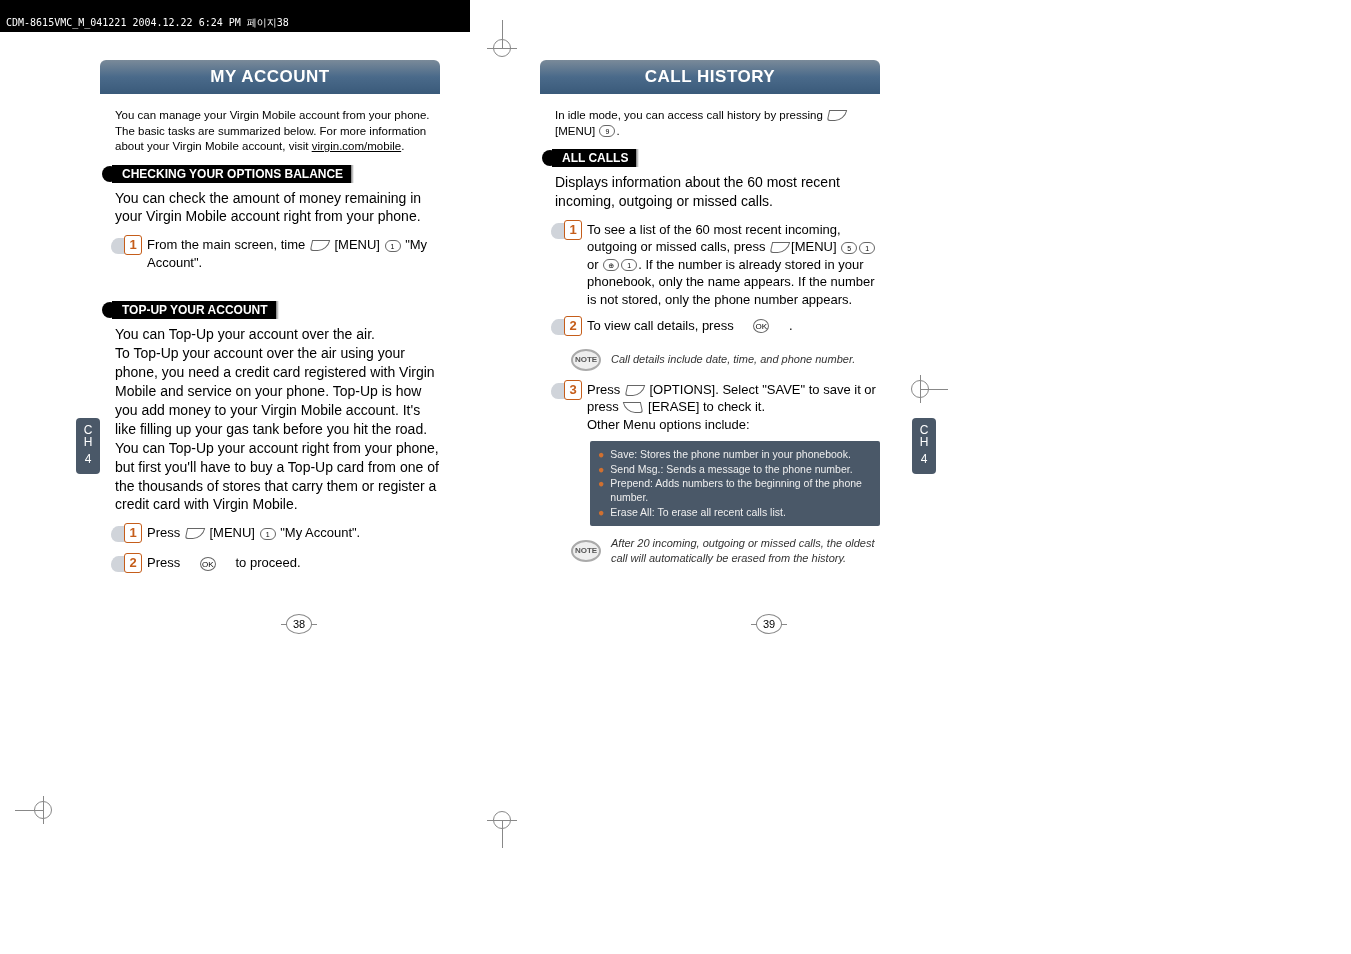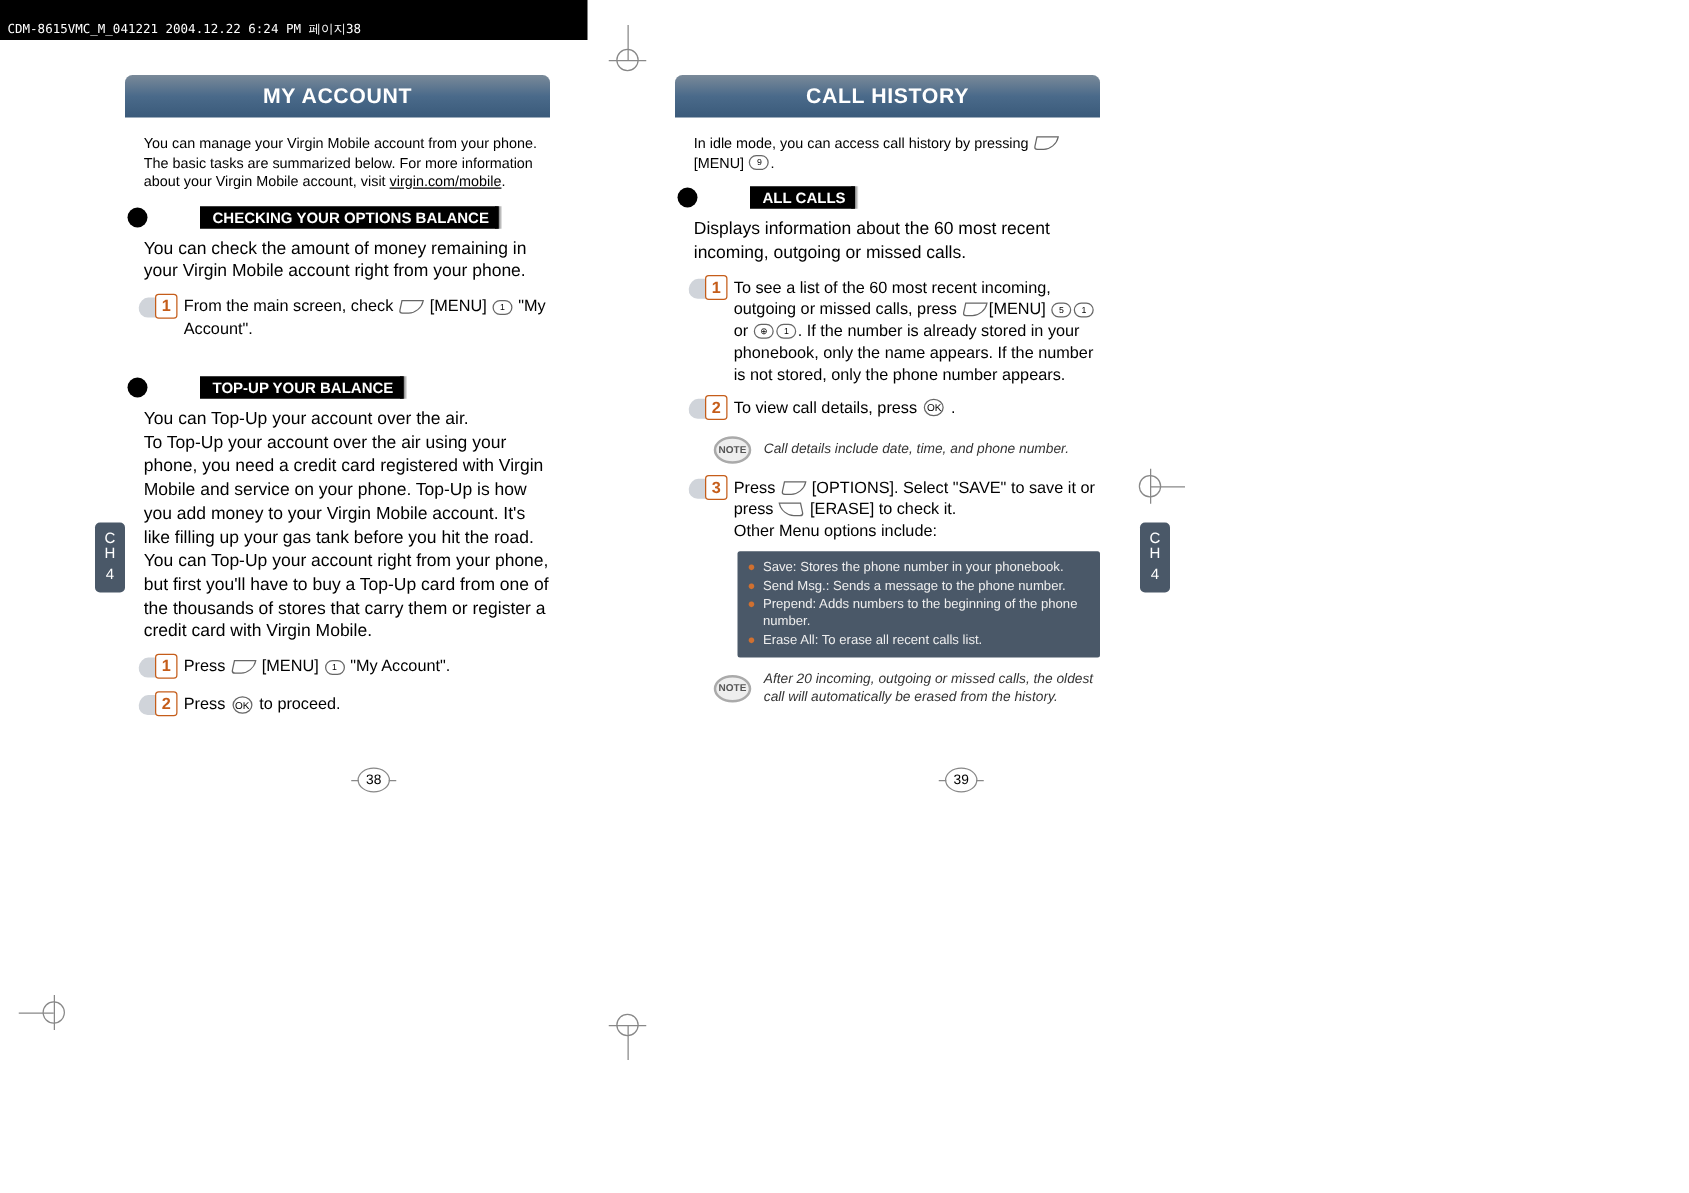--- a/index.html
+++ b/index.html
@@ -55,21 +55,20 @@
       padding: 7px 0;
       border-radius: 6px 6px 0 0;
       margin: 0 40px 14px 40px;
       letter-spacing: 0.5px;
     }
     .intro { margin: 0 40px 10px 55px; font-size: 11.5px; line-height: 1.35; }
     .intro .underline { text-decoration: underline; }
     .section-head {
       display: flex; align-items: center;
       margin: 8px 0 6px 42px;
-      gap: 48px;
     }
     .section-head .dot {
       width: 16px; height: 16px; background: #000; border-radius: 50%;
       margin-right: -6px; z-index: 2;
     }
     .section-head .tab {
       background: #000; color: #fff; font-weight: bold;
       font-size: 12px; padding: 2px 8px 2px 10px;
       position: relative;
     }
@@ -111,21 +110,21 @@
       transform: skewX(-12deg);
       position: relative;
       margin: 0 2px;
     }
     .softkey-icon.right { border-radius: 0 0 3px 10px; transform: skewX(12deg); }
     .ok-icon {
       display: inline-block;
       width: 16px; height: 14px;
       border: 1px solid #666; border-radius: 50%;
       font-size: 8px; text-align: center; line-height: 13px;
-      vertical-align: middle; margin: 0 2px;
+      vertical-align: middle; margin: 0 16px;
     }
     .key-icon {
       display: inline-block;
       min-width: 16px; height: 12px;
       border: 1px solid #666; border-radius: 6px;
       font-size: 7px; text-align: center; line-height: 11px;
       vertical-align: middle; padding: 0 2px; margin: 0 1px;
     }
     .note-row { display: flex; margin: 10px 40px 10px 55px; align-items: center; }
     .note-badge {
@@ -209,27 +208,27 @@
       <div class="tab">CHECKING YOUR OPTIONS BALANCE</div>
     </div>
     <div class="body-text">You can check the amount of money remaining in your Virgin Mobile account right from your phone.</div>
 
     <div class="step">
       <div class="step-badge">
           <div class="wing"></div>
           <div class="num">1</div>
         </div>
       <div class="step-text">
-        <span>From the main screen, check </span><span class="softkey-icon"></span><span> [MENU] </span><span class="key-icon">1</span><span> "My Account".</span>
+        <span>From the main screen, time </span><span class="softkey-icon"></span><span> [MENU] </span><span class="key-icon">1</span><span> "My Account".</span>
       </div>
     </div>
 
     <div class="section-head" style="margin-top:30px;">
       <div class="dot"></div>
-      <div class="tab">TOP-UP YOUR BALANCE</div>
+      <div class="tab">TOP-UP YOUR ACCOUNT</div>
     </div>
     <div class="body-text" style="white-space:pre-line;">You can Top-Up your account over the air.
 To Top-Up your account over the air using your phone, you need a credit card registered with Virgin Mobile and service on your phone. Top-Up is how you add money to your Virgin Mobile account. It's like filling up your gas tank before you hit the road. You can Top-Up your account right from your phone, but first you'll have to buy a Top-Up card from one of the thousands of stores that carry them or register a credit card with Virgin Mobile.</div>
 
     <div class="step">
       <div class="step-badge">
           <div class="wing"></div>
           <div class="num">1</div>
         </div>
       <div class="step-text">

